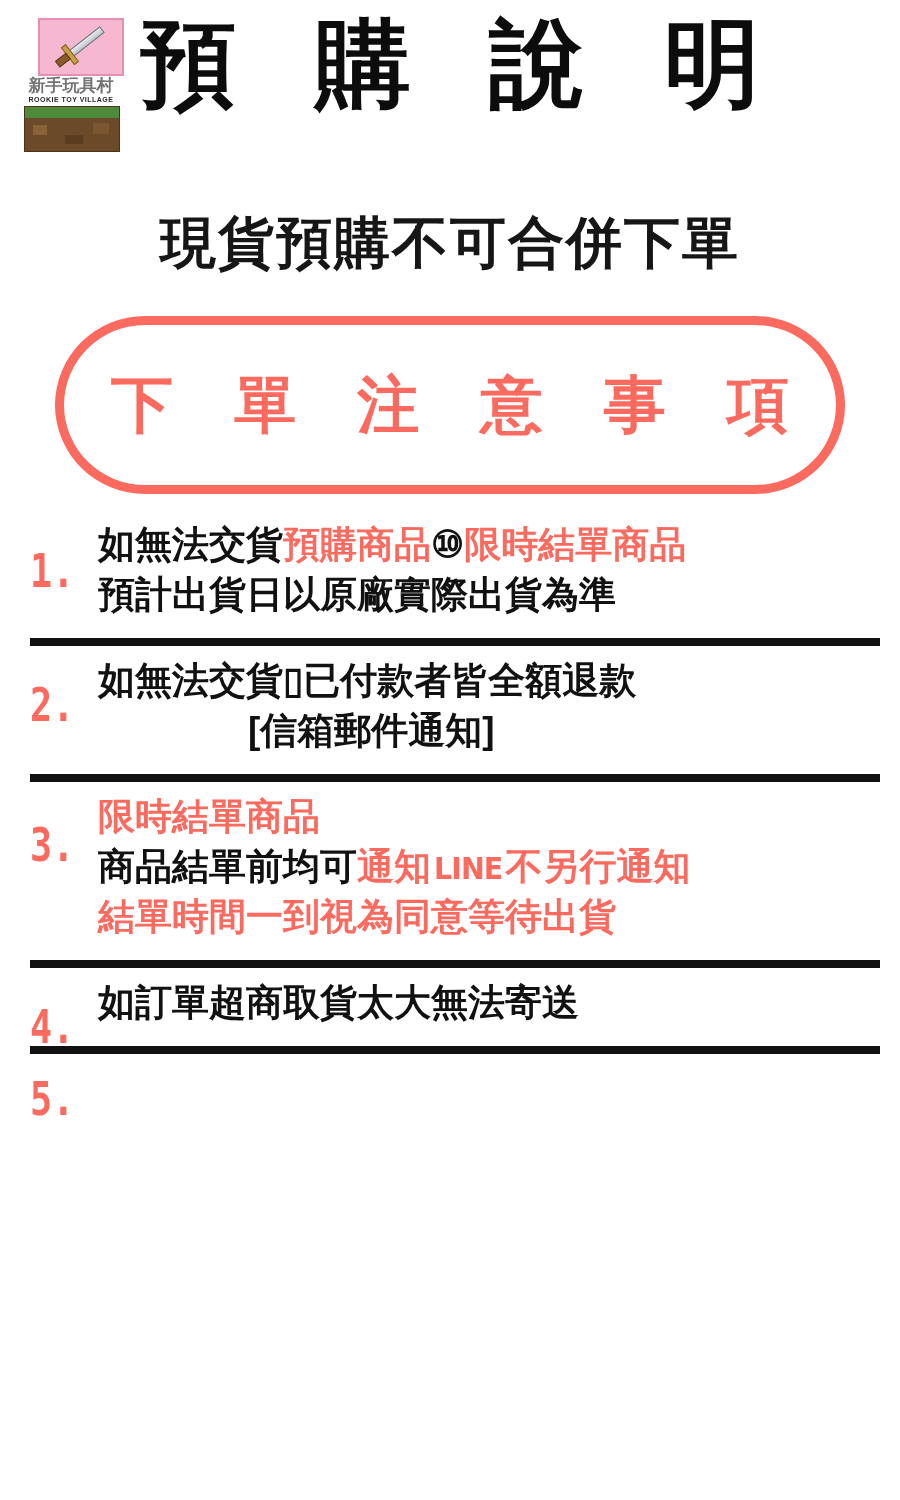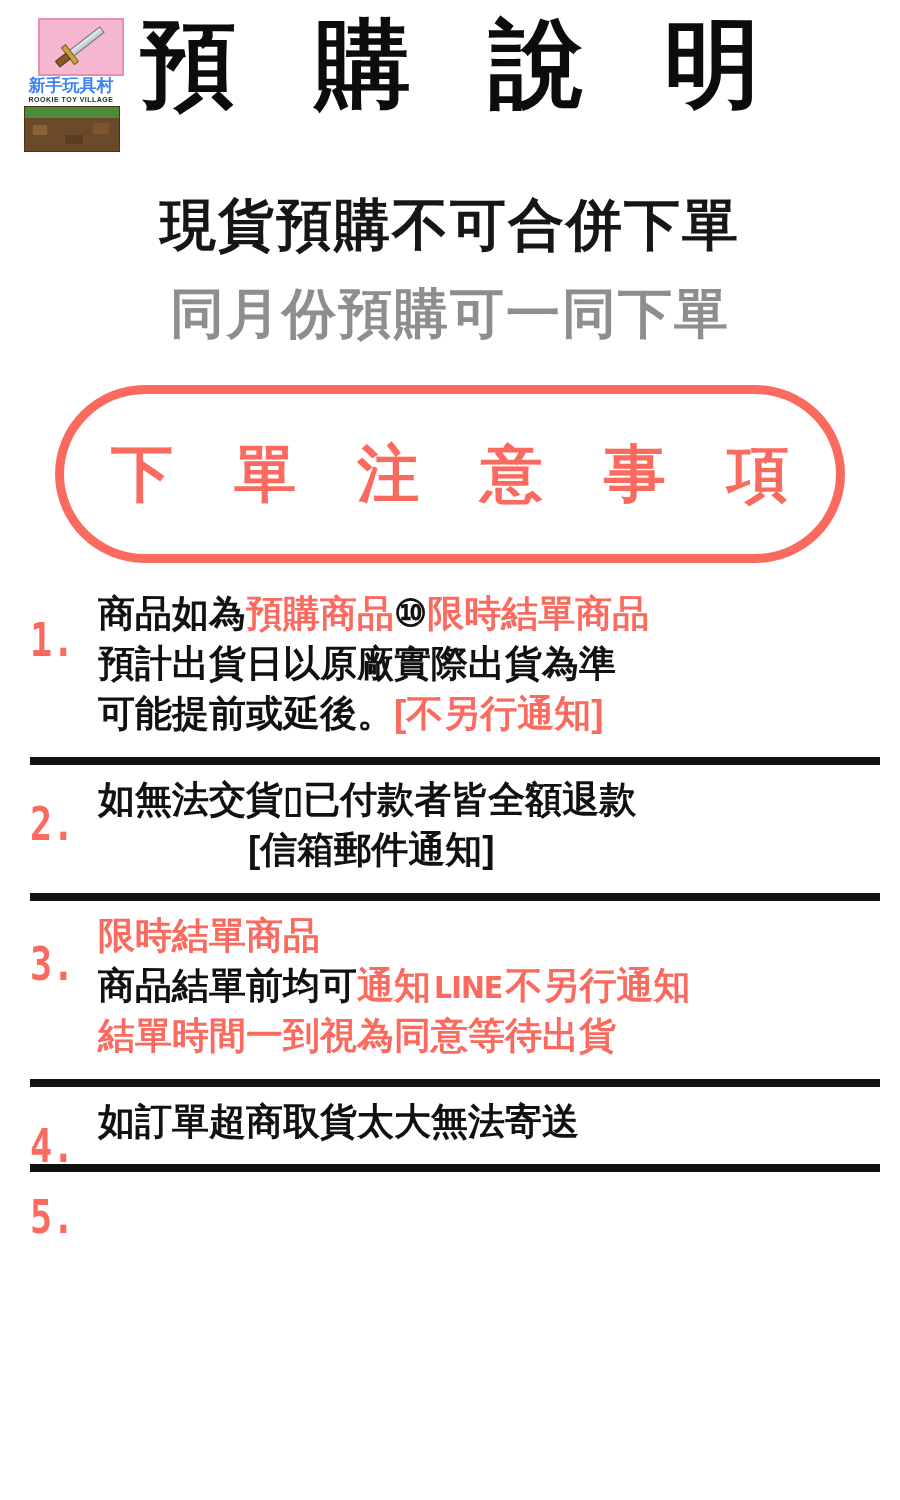--- a/index.html
+++ b/index.html
@@ -76,21 +76,21 @@
     border: 1px solid #5a3a1a;
   }
   .logo-name {
     position: absolute;
     left: 2px;
     top: 62px;
     width: 118px;
     text-align: center;
     font-size: 17px;
     font-weight: bold;
-    color: #3b82f6;
+    color: #737373;
     letter-spacing: 0px;
   }
   .logo-sub {
     position: absolute;
     left: 2px;
     top: 84px;
     width: 118px;
     text-align: center;
     font-size: 7px;
     font-weight: bold;
@@ -139,21 +139,21 @@
     white-space: nowrap;
   }
 
   
   .sub1 {
     text-align: center;
     font-size: 56px;
     font-weight: bold;
     color: #161616;
     letter-spacing: 2px;
-    margin-top: 28px;
+    margin-top: 46px;
   }
   .sub2 {
     text-align: center;
     font-size: 54px;
     font-weight: bold;
     color: #8e8e8e;
     letter-spacing: 2px;
     margin-top: 14px;
   }
 
@@ -256,34 +256,32 @@
         <div class="grass"></div>
         <div class="dirt1"></div>
         <div class="dirt2"></div>
         <div class="dirt3"></div>
       </div>
     </div>
     <div class="title">預 購 說 明</div>
   </div>
 
   <div class="sub1">現貨預購不可合併下單</div>
-  <div class="sub2">同月份預購可一同下單</div>
 
   <div class="banner-wrap">
     <div class="banner">
       <div class="banner-text">下 單 注 意 事 項</div>
     </div>
   </div>
 
   <div class="list" id="notes-list">
       <div class="item">
         <div class="num n1">1.</div>
-        <div class="line"><span class="lineword">商品如為 </span><span class="lineword red">預購商品</span><span class="lineword"> ⑩ </span><span class="lineword red">限時結單商品</span></div>
+        <div class="line"><span class="lineword">如無法交貨 </span><span class="lineword red">預購商品</span><span class="lineword"> ⑩ </span><span class="lineword red">限時結單商品</span></div>
         <div class="line"><span class="lineword">預計出貨日以原廠實際出貨為準</span></div>
-        <div class="line"><span class="lineword">可能提前或延後。</span><span class="lineword red">[不另行通知]</span></div>
       </div>
       <div class="sep"></div>
       <div class="item">
         <div class="num n2">2.</div>
         <div class="line"><span class="lineword">如無法交貨▯已付款者皆全額退款</span></div>
         <div class="line center-ind"><span class="lineword">[信箱郵件通知]</span></div>
       </div>
       <div class="sep"></div>
       <div class="item">
         <div class="num n3">3.</div>

